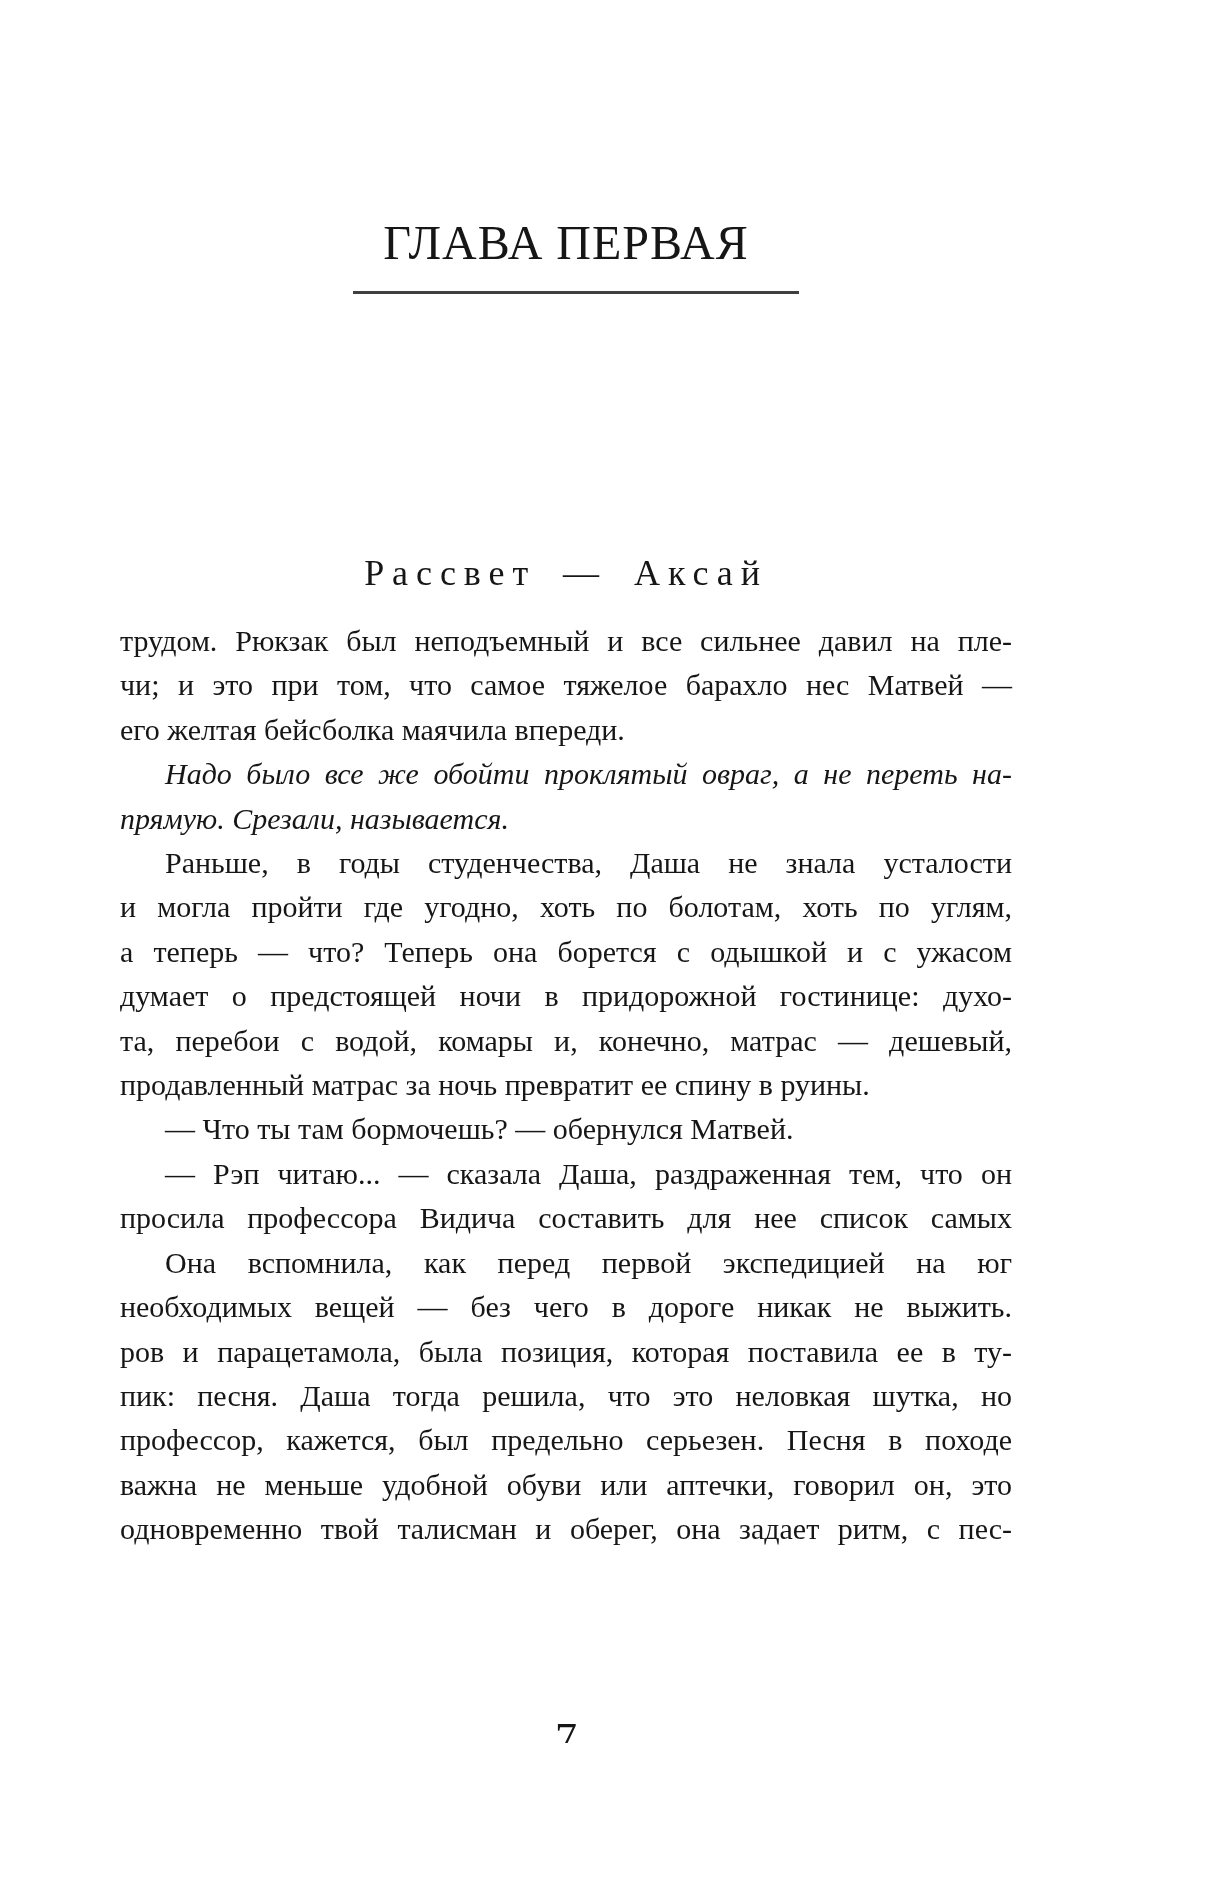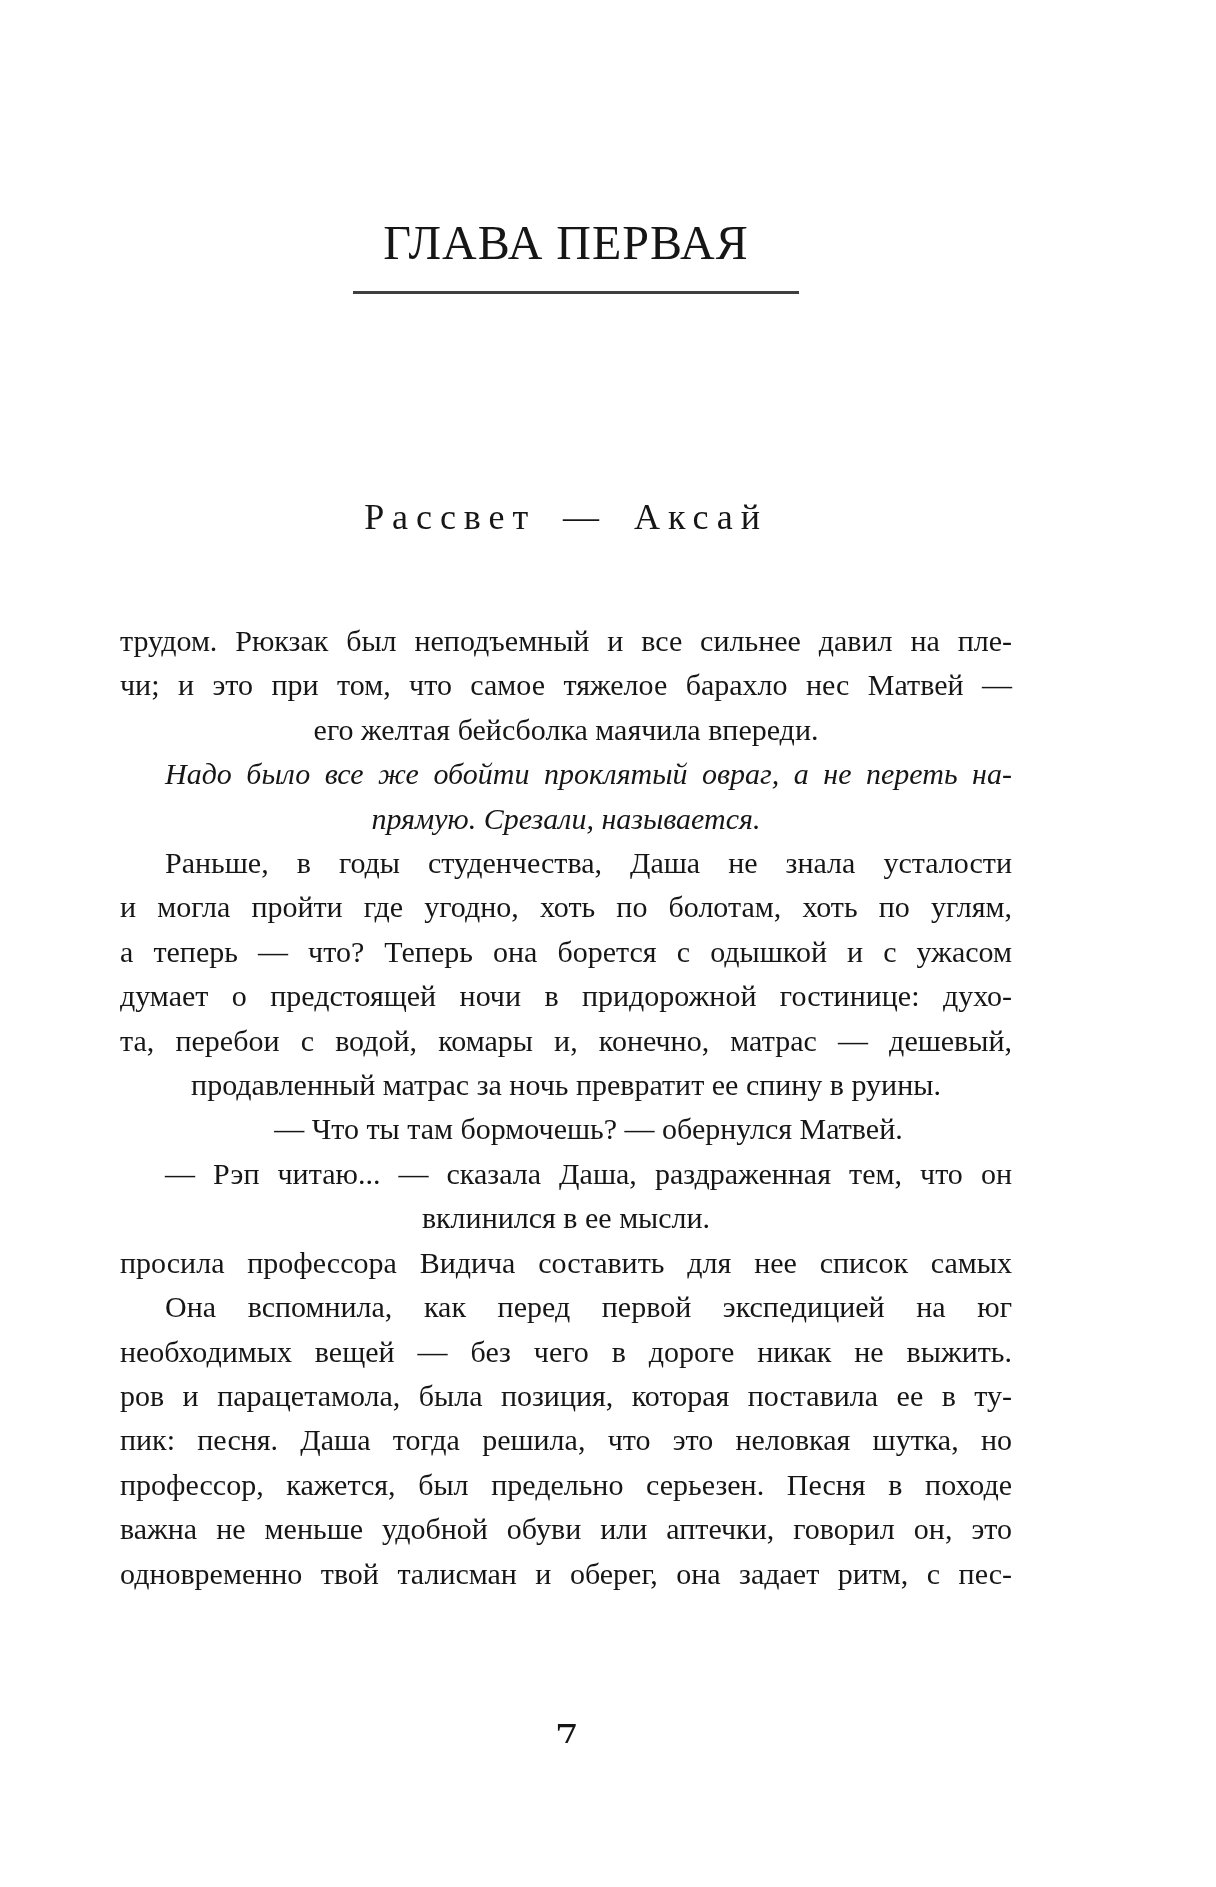--- a/index.html
+++ b/index.html
@@ -32,42 +32,42 @@
   .chapter-rule {
     position: absolute;
     top: 291px;
     left: 353px;
     width: 446px;
     height: 3px;
     background: #3f3f3f;
   }
   .section-title {
     position: absolute;
-    top: 499px;
+    top: 555px;
     left: 120px;
     width: 892px;
     margin: 0;
     text-align: center;
     font-size: 36px;
     font-weight: 400;
     letter-spacing: 0.22em;
     word-spacing: 0.28em;
     line-height: 1;
     white-space: nowrap;
   }
   .body-text {
     position: absolute;
     top: 619px;
     left: 120px;
     width: 892px;
     font-size: 30px;
   }
   .line {
     line-height: 44.4px;
-    text-align: center;
+    text-align: left;
   }
   .line.just {
     text-align: justify;
     text-align-last: justify;
   }
   .line.indent {
     padding-left: 45px;
   }
   .line.italic {
     font-style: italic;
@@ -103,21 +103,20 @@
       <div class="line just indent italic">Надо было все же обойти проклятый овраг, а не переть на-</div>
       <div class="line italic">прямую. Срезали, называется.</div>
       <div class="line just indent">Раньше, в годы студенчества, Даша не знала усталости</div>
       <div class="line just">и могла пройти где угодно, хоть по болотам, хоть по углям,</div>
       <div class="line just">а теперь — что? Теперь она борется с одышкой и с ужасом</div>
       <div class="line just">думает о предстоящей ночи в придорожной гостинице: духо-</div>
       <div class="line just">та, перебои с водой, комары и, конечно, матрас — дешевый,</div>
       <div class="line">продавленный матрас за ночь превратит ее спину в руины.</div>
       <div class="line indent">— Что ты там бормочешь? — обернулся Матвей.</div>
       <div class="line just indent">— Рэп читаю... — сказала Даша, раздраженная тем, что он</div>
-      <div class="line">вклинился в ее мысли.</div>
       <div class="line just">просила профессора Видича составить для нее список самых</div>
       <div class="line just indent">Она вспомнила, как перед первой экспедицией на юг</div>
       <div class="line just">необходимых вещей — без чего в дороге никак не выжить.</div>
       <div class="line just">ров и парацетамола, была позиция, которая поставила ее в ту-</div>
       <div class="line just">пик: песня. Даша тогда решила, что это неловкая шутка, но</div>
       <div class="line just">профессор, кажется, был предельно серьезен. Песня в походе</div>
       <div class="line just">важна не меньше удобной обуви или аптечки, говорил он, это</div>
       <div class="line just">одновременно твой талисман и оберег, она задает ритм, с пес-</div>
     </div>
 

